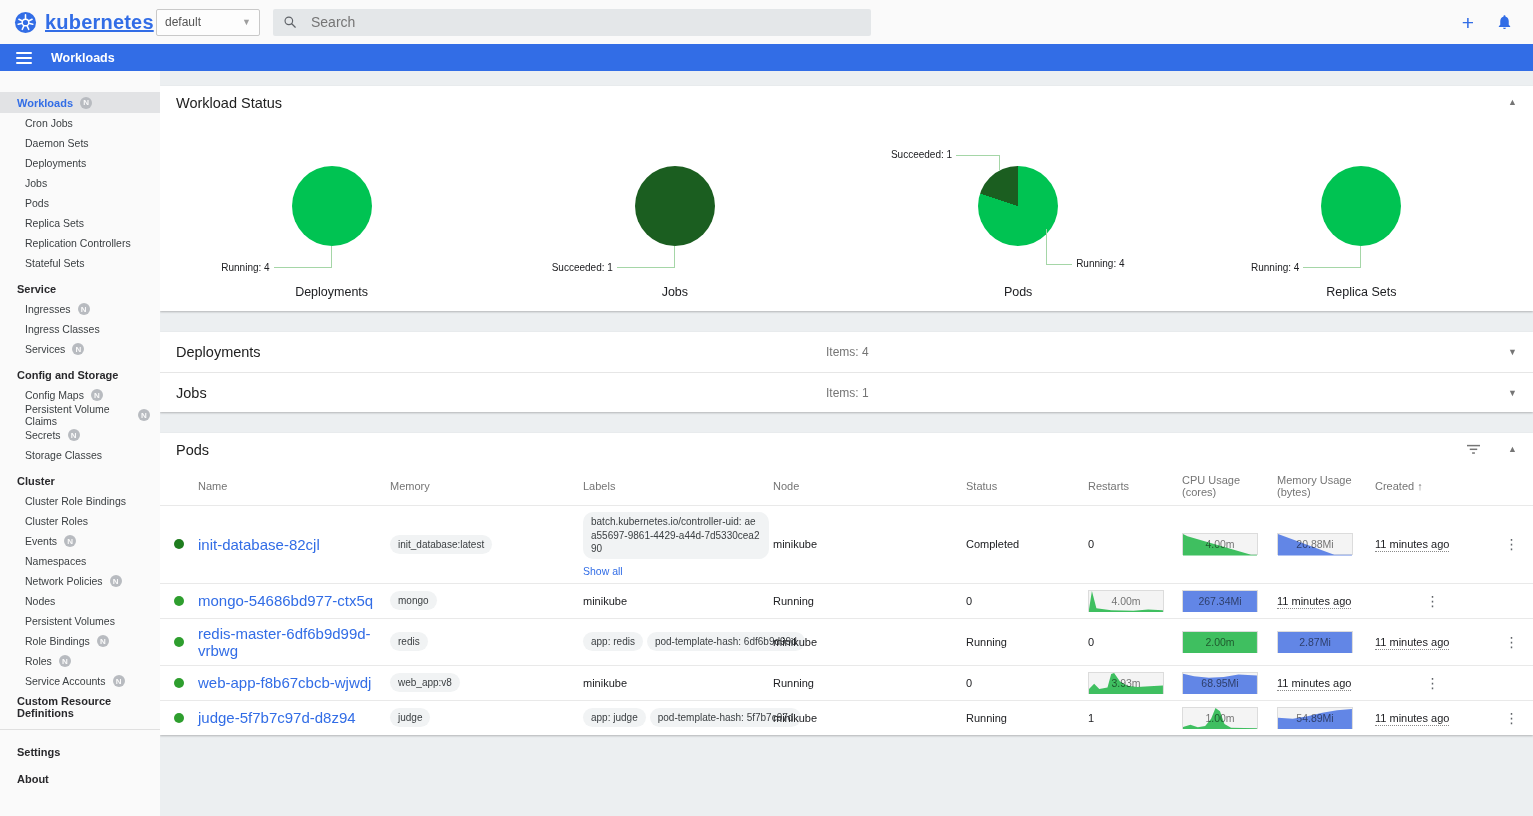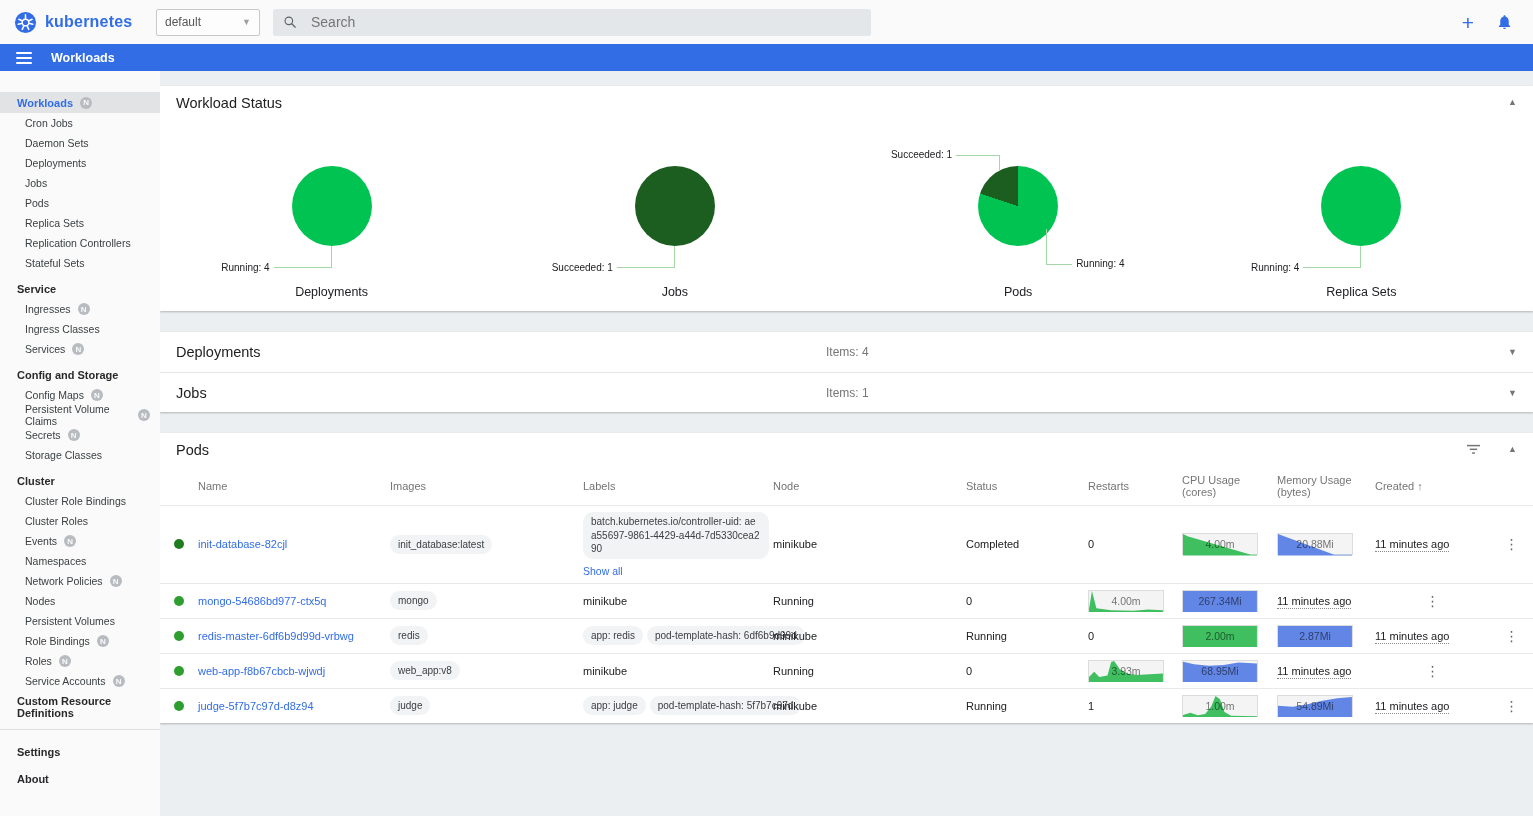--- a/index.html
+++ b/index.html
@@ -2,21 +2,21 @@
 <html style="--accent: #326de6; --leader: #a5d6a7;"><head>
 <meta charset="utf-8">
 <style>
   * { box-sizing: border-box; margin: 0; padding: 0; }
   html,body { width:1533px; height:816px; overflow:hidden; }
   body { font-family:"Liberation Sans", sans-serif; background:#eceff1; color:#202124; }
 
   
   .topbar { height:44px; background:#fafafa; display:flex; align-items:center; padding:0 14px; }
   .brand { display:flex; align-items:center; gap:8px; width:140px; }
-  .brand-name { font-size:16px; font-weight:700; color:var(--accent); letter-spacing:.2px; }
+  .brand-name { font-size:20px; font-weight:700; color:var(--accent); letter-spacing:.2px;text-decoration:underline; }
   .ns-select { width:104px; height:27px; border:1px solid #c9c9c9; border-radius:2px; background:#fdfdfd;
                display:flex; align-items:center; padding:0 8px; font-size:12px; color:#555; margin-left:2px; }
   .ns-caret { margin-left:auto; color:#9e9e9e; font-size:9px; }
   .searchbox { width:598px; height:27px; background:#e4e7e9; border-radius:2px; display:flex; align-items:center;
                margin-left:13px; padding:0 10px; }
   .searchbox input { border:none; outline:none; background:transparent; font-size:14px; color:#202124; width:520px;
                      font-family:"Liberation Sans",sans-serif; margin-left:14px; }
   .searchbox input::placeholder { color:#757575; }
   .top-actions { margin-left:auto; display:flex; align-items:center; gap:22px; padding-right:6px; }
   .plus { color:var(--accent); font-size:21px; font-weight:400; line-height:1; }
@@ -69,21 +69,21 @@
   .items-row .card-title { position:absolute; left:16px; top:0; line-height:40px; }
   .items-count { position:absolute; left:666px; top:0; line-height:40px; font-size:12px; color:#757575; }
   .items-row .caret { position:absolute; right:16px; top:0; line-height:40px; }
 
   
   .prow { display:grid; grid-template-columns:38px 192px 193px 190px 193px 122px 94px 95px 98px 115px 1fr;
           align-items:center; border-top:1px solid #e9e9e9; padding:6px 0; font-size:11px; color:#202124; }
   .prow.head { color:#757575; border-top:none; padding:8px 0 7px; }
   .dotcell { display:flex; justify-content:flex-start; padding-left:14px; }
   .statusdot { width:10px; height:10px; border-radius:50%; }
-  .pname { color:var(--accent); font-size:11px; cursor:pointer; }
+  .pname { color:var(--accent); font-size:15px; cursor:pointer; }
   .chip { background:#f1f3f4; border-radius:10px; padding:3px 8px; font-size:10px; color:#3c4043; line-height:1.35;
           display:inline-block; }
   .imgcell .chip { max-width:180px; }
   .labelcell { display:flex; gap:4px; padding-right:4px; align-items:flex-start; }
   .labelcell.stack { flex-direction:column; }
   .labelcell.inline { flex-direction:row; white-space:nowrap; }
   .labelcell .chip.longwrap { max-width:186px; word-break:break-all; }
   .showall { color:var(--accent); font-size:10.5px; margin-top:2px; cursor:pointer; }
   .sparkchip { width:76px; height:22px; border:1px solid #dcdcdc; background:#f4f4f4; position:relative; }
   .sparkchip svg { position:absolute; inset:0; }
@@ -317,21 +317,21 @@
             <rect x="4" y="6" width="8" height="1.6"></rect>
             <rect x="6.5" y="10" width="3" height="1.6"></rect>
           </svg>
           <span class="caret">▲</span>
         </div>
       </div>
 
       <div class="prow head">
         <div></div>
         <div>Name</div>
-        <div>Images</div>
+        <div>Memory</div>
         <div>Labels</div>
         <div>Node</div>
         <div>Status</div>
         <div>Restarts</div>
         <div>CPU Usage (cores)</div>
         <div>Memory Usage (bytes)</div>
         <div>
           <span>Created</span>
           <span class="sorticon">↑</span>
         </div>

